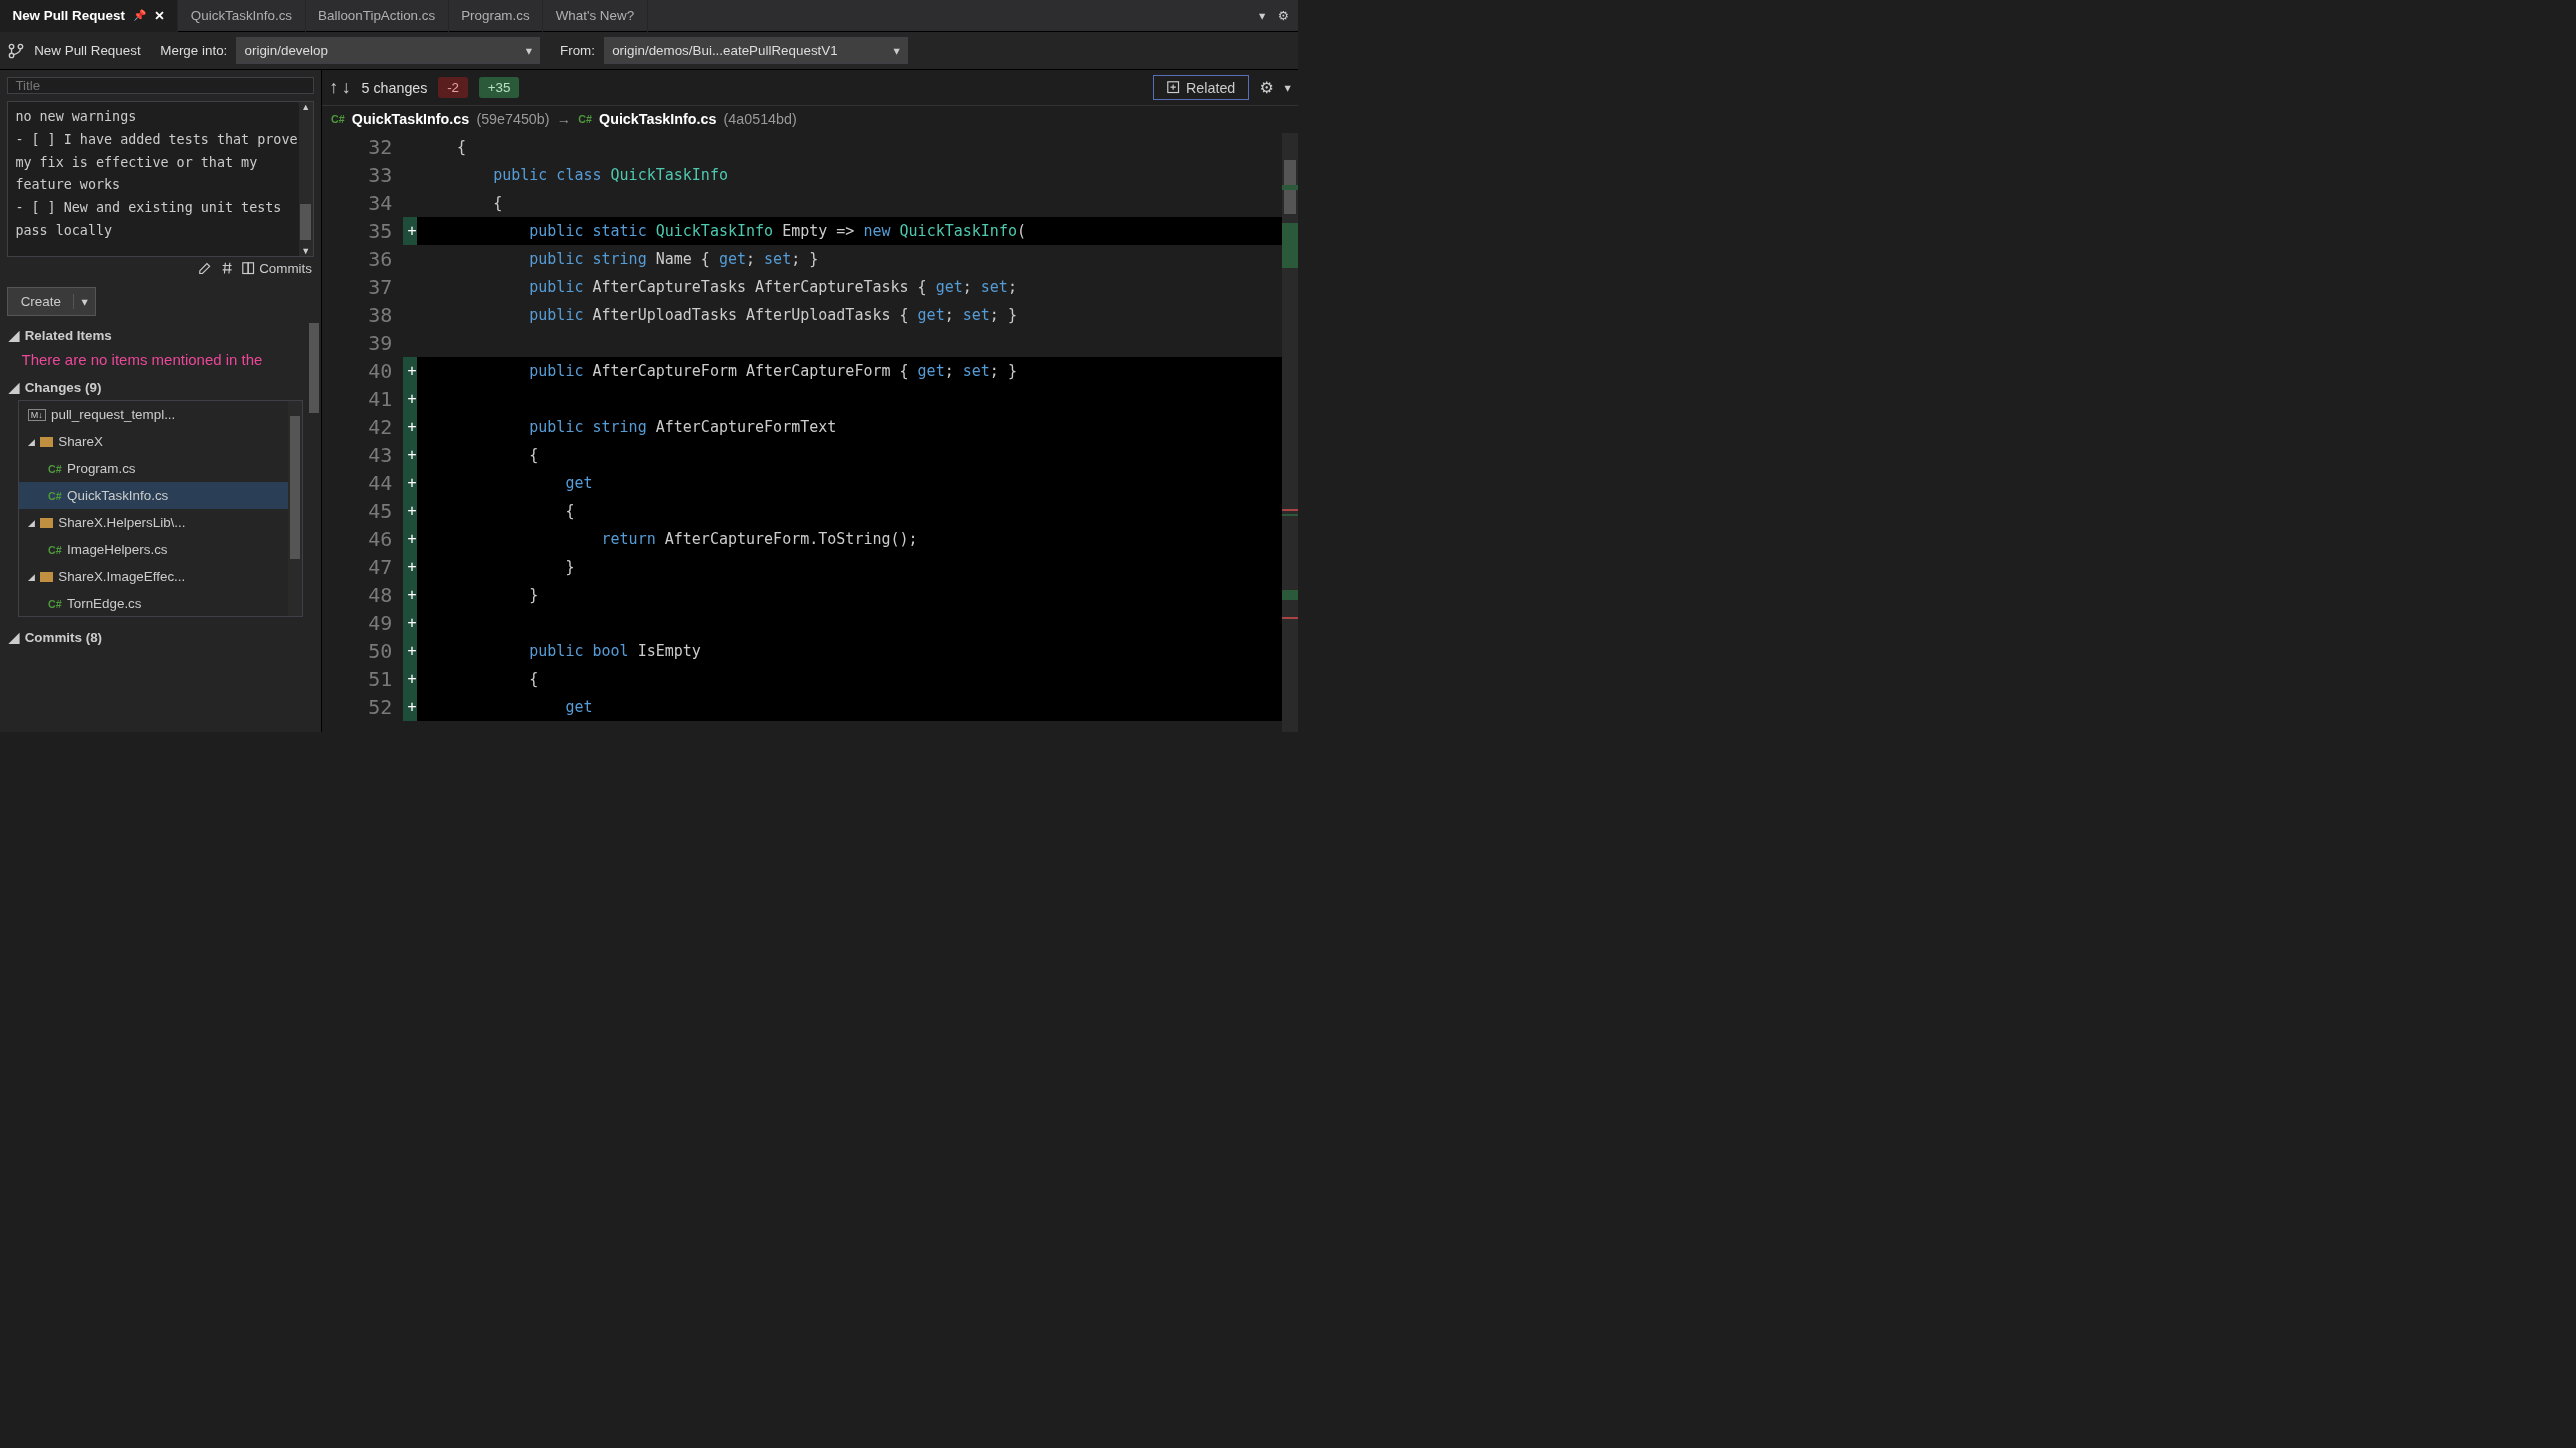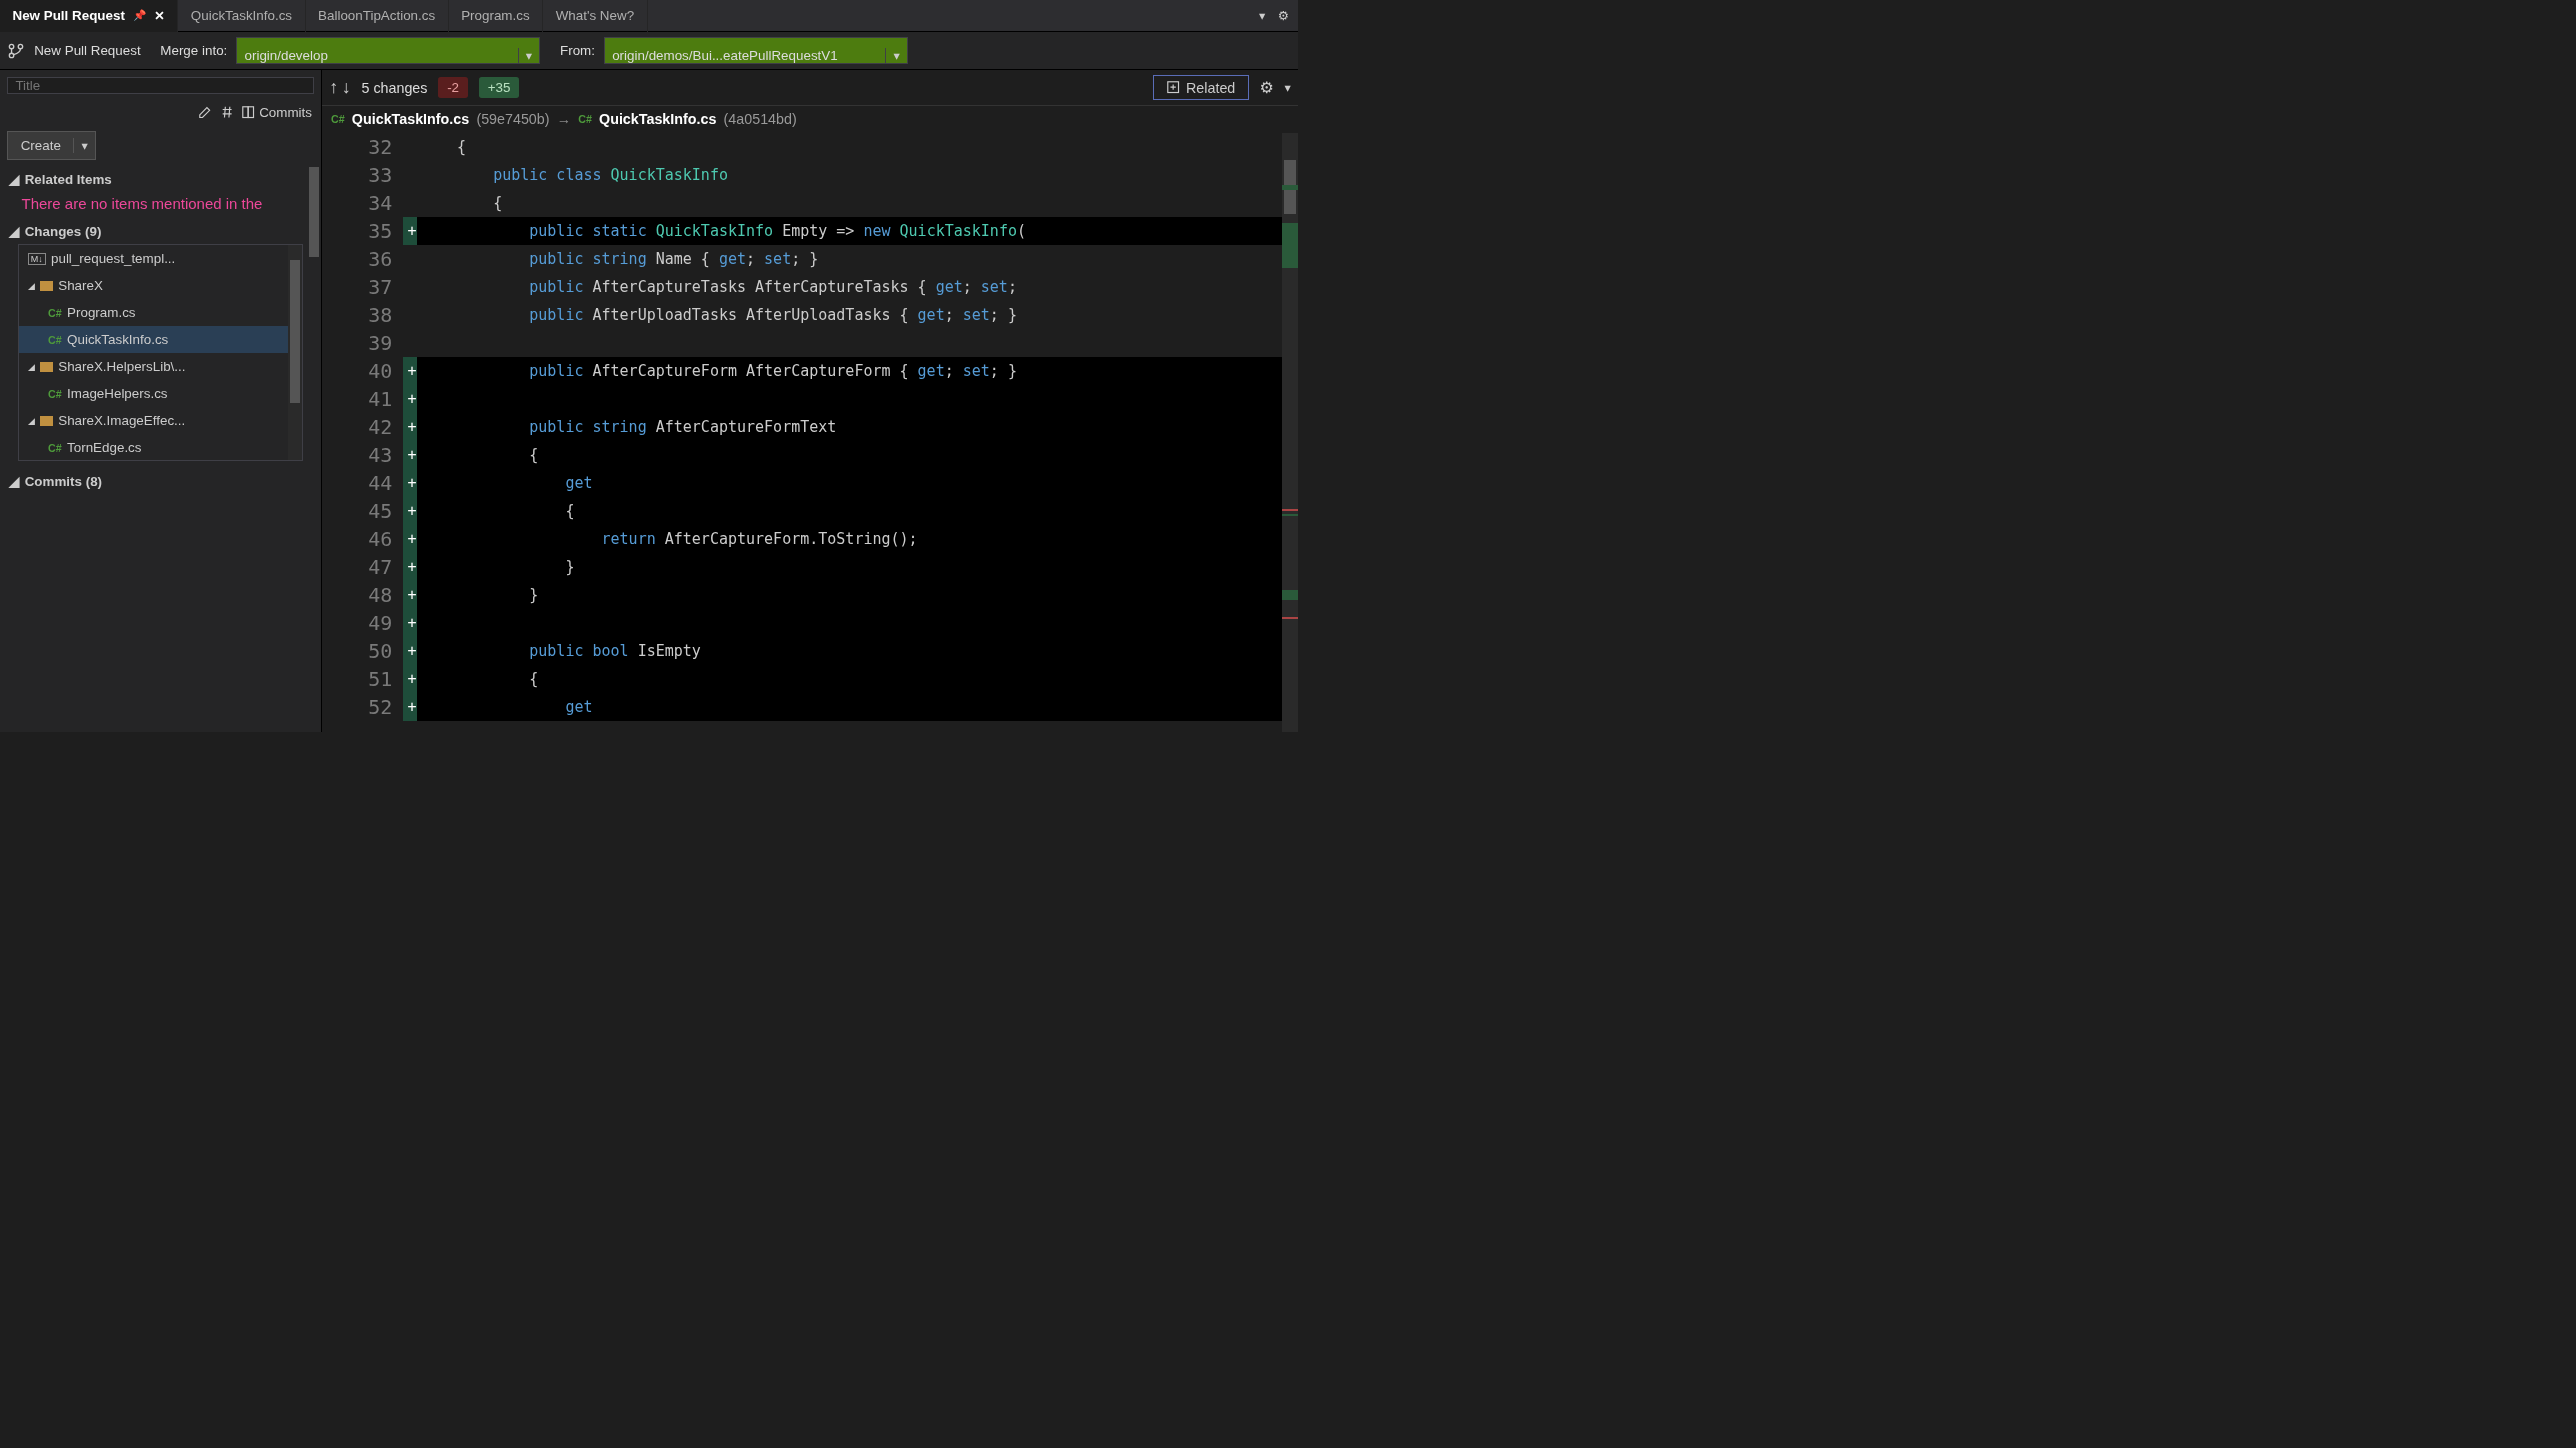--- a/index.html
+++ b/index.html
@@ -46,23 +46,23 @@
   height: 38px;
   background: #252526;
   padding: 0 7.2px;
   gap: 9px;
   border-bottom: 0.9px solid #000;
 }
 .toolbar .branch-icon { width: 18px; height: 18px; display:flex; align-items:center; justify-content:center; }
 .toolbar .label { font-size: 13.4px; color:#ddd; }
 .dropdown {
   display: flex;
-  align-items: flex-end;
+  align-items: center;
   border: 0.9px solid #3f3f46;
-  background: #4d7c0f;
+  background: #404040;
   height: 27px;
   padding: 0 7.2px;
 }
 .dropdown .val { color:#ddd; font-size: 13.4px; }
 .dropdown .chev { margin-left: auto; padding-left: 7.2px; border-left: 0.9px solid #3f3f46; }
 
 .main {
   display: flex;
   height: calc(100% - 70px);
 }
@@ -267,20 +267,30 @@
   <div class="dropdown" style="width:304px;">
     <span class="val">origin/demos/Bui...eatePullRequestV1</span>
     <span class="chev">▾</span>
   </div>
 </div>
 
 <div class="main">
 
   <div class="sidebar">
     <input class="title-input" placeholder="Title" style="">
+    <div class="desc-box">
+      <div class="desc-text">no new warnings
+- [ ] I have added tests that prove my fix is effective or that my feature works
+- [ ] New and existing unit tests pass locally</div>
+      <div class="desc-scroll">
+        <span style="font-size:9px;">▲</span>
+        <div class="thumb"></div>
+        <span style="font-size:9px;">▼</span>
+      </div>
+    </div>
     <div class="desc-toolbar">
       <span class="tb-item">
         <svg width="14.3" height="14.3" viewBox="0 0 16 16">
             <path d="M2 11 L10 3 L13 6 L5 14 L2 14 Z" fill="none" stroke="#ccc" stroke-width="1.3"></path>
           </svg>
       </span>
       <span class="tb-item">
         <svg width="14.3" height="14.3" viewBox="0 0 16 16">
             <path d="M3 5 H13 M3 10 H13 M6 2 L5 14 M11 2 L10 14" stroke="#ccc" stroke-width="1.3"></path>
           </svg>

